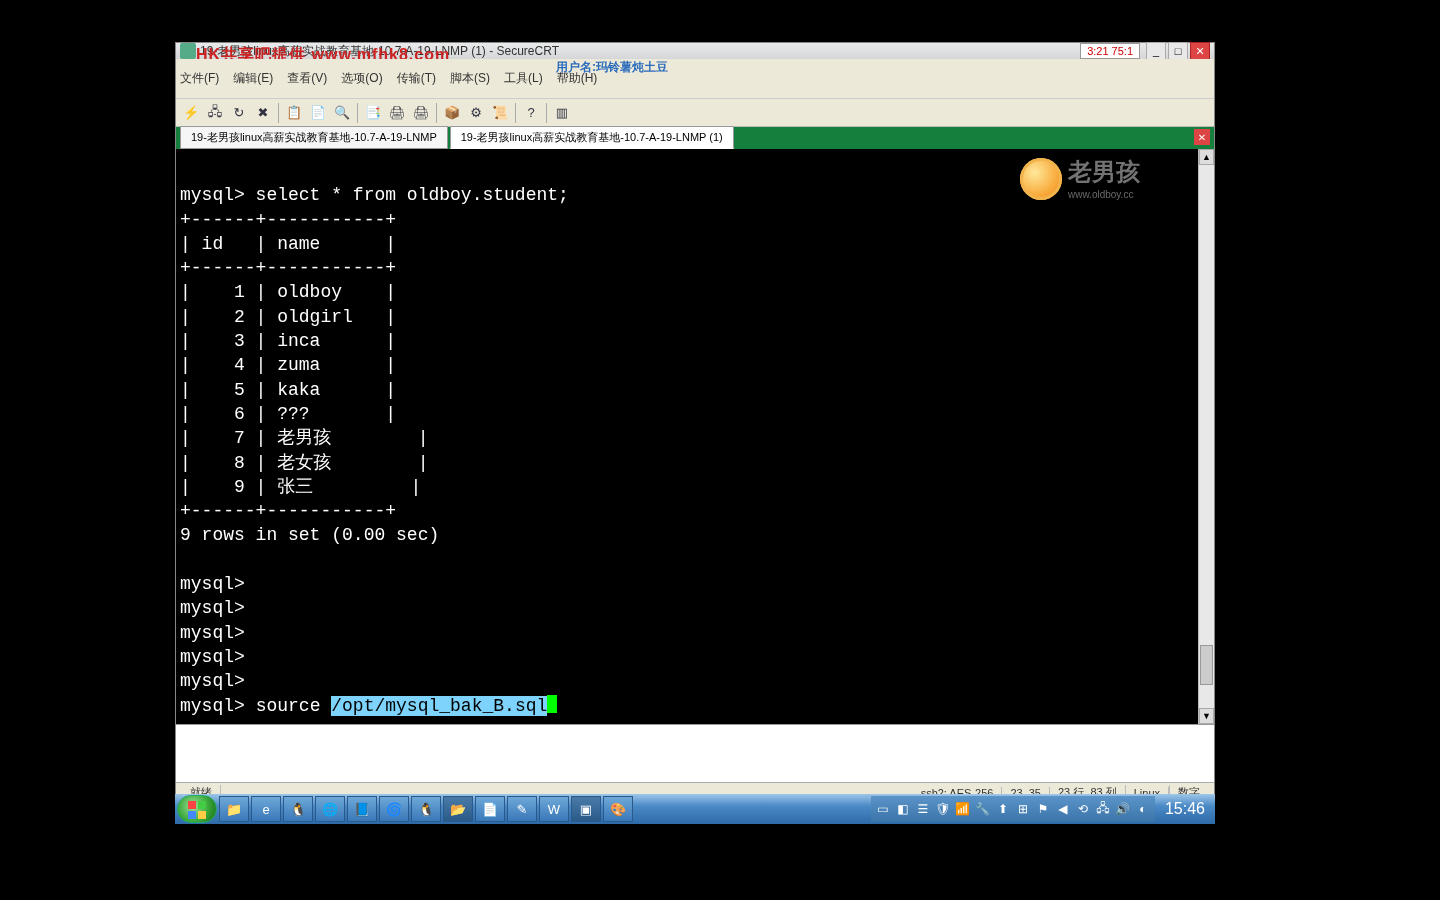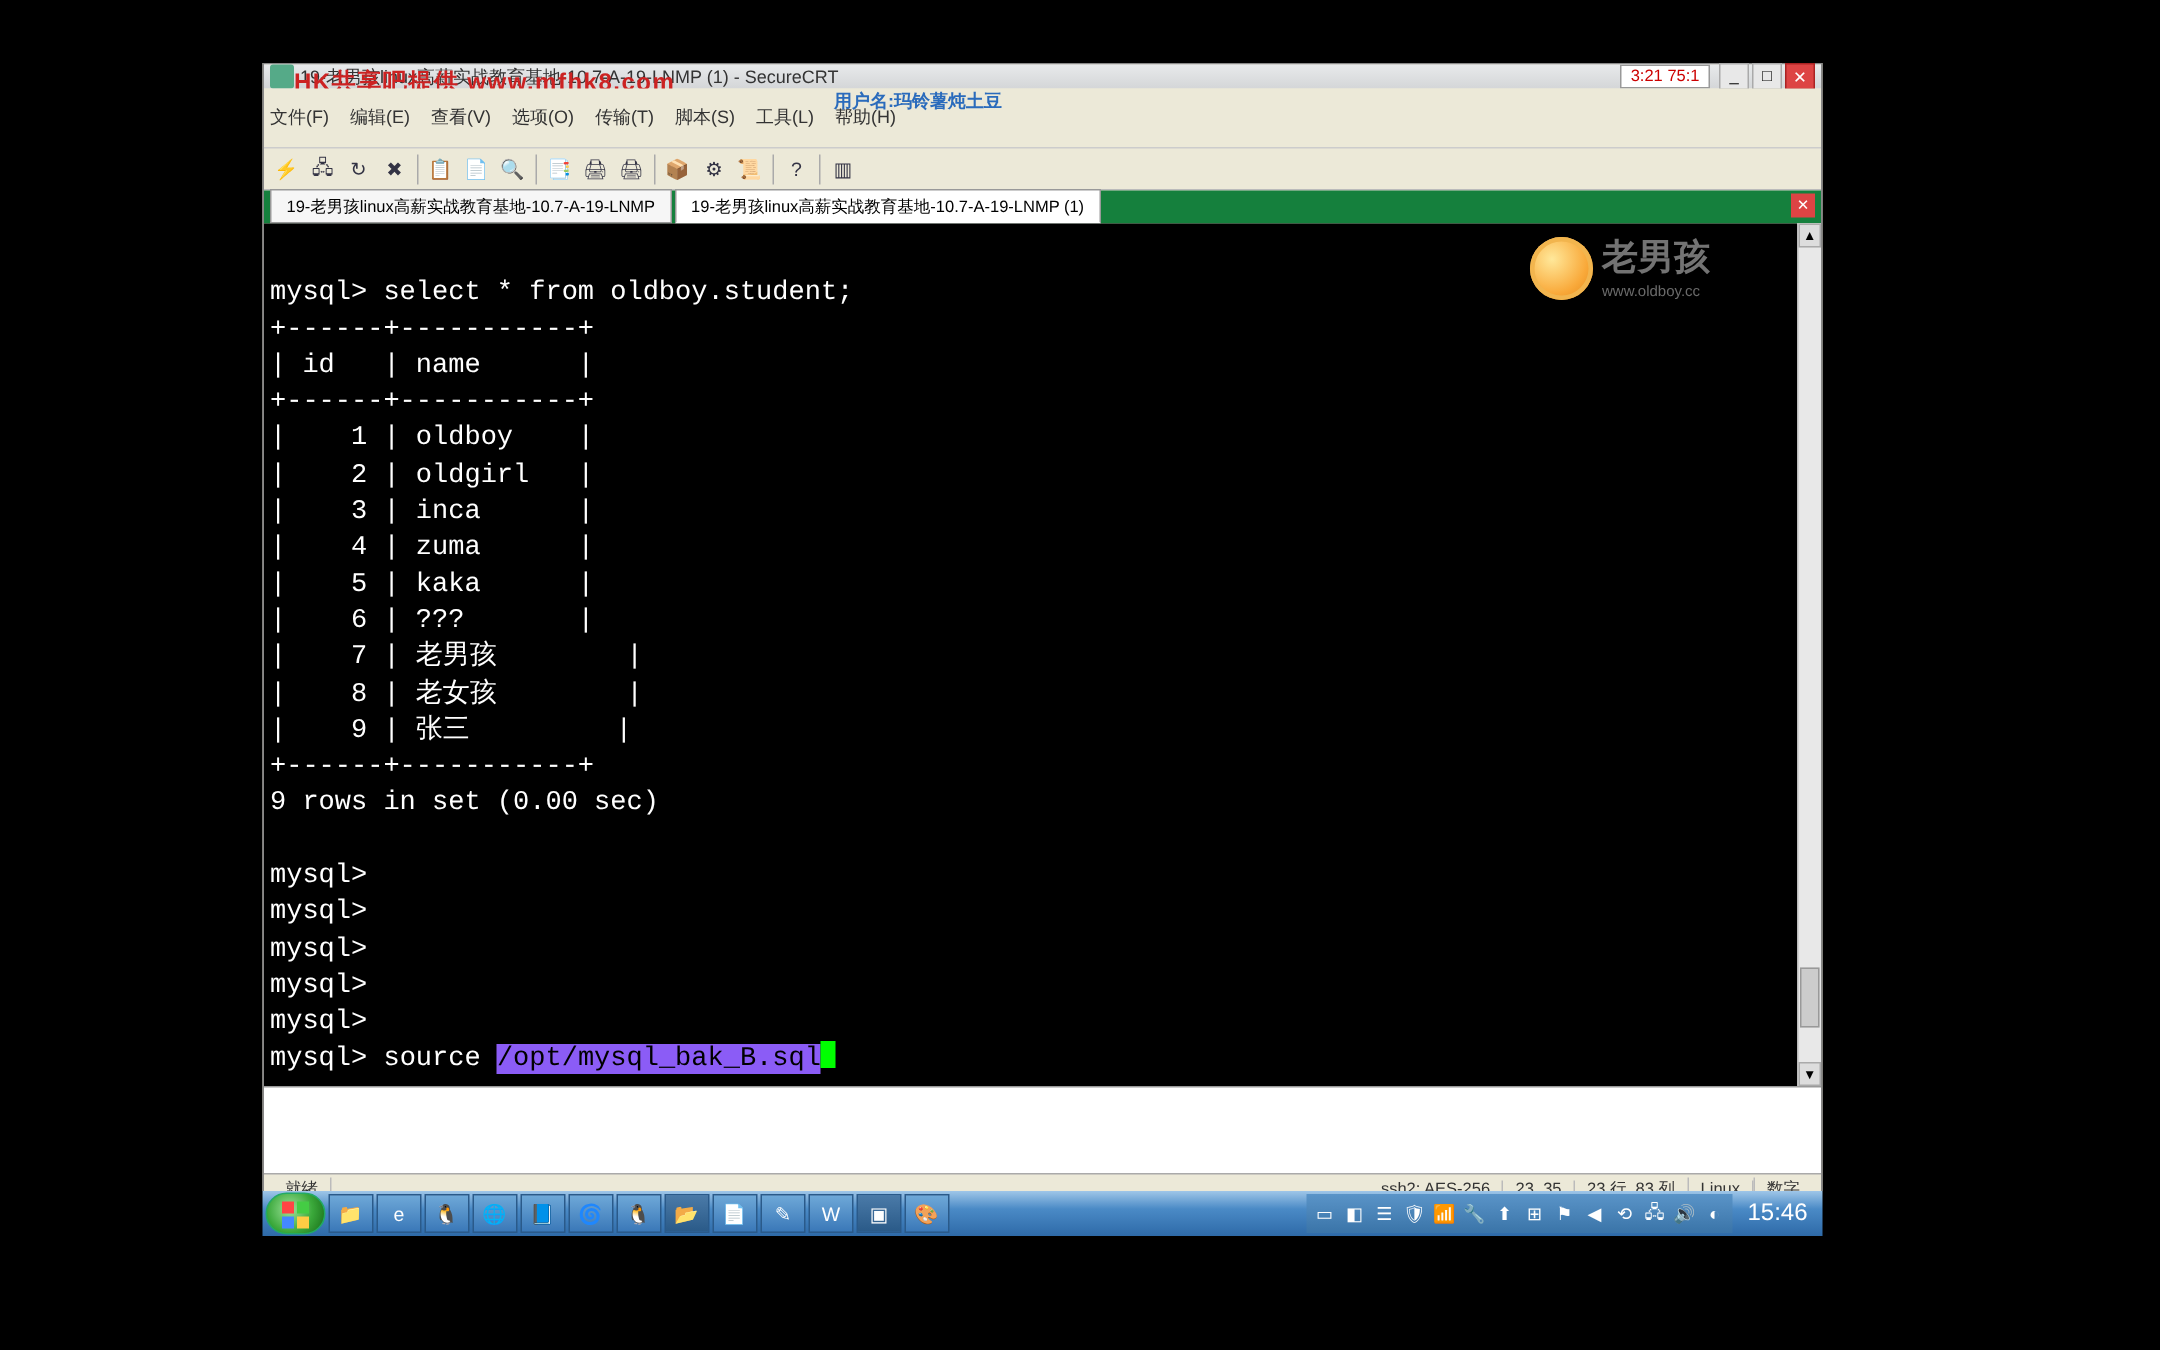--- a/index.html
+++ b/index.html
@@ -129,21 +129,21 @@
 }
 .terminal .logo .circ {
   width: 42px; height: 42px; border-radius: 50%;
   background: radial-gradient(circle at 35% 35%, #ffe89a, #f9a93a 60%, #e08216);
   box-shadow: 0 0 0 3px #f2b54e inset;
 }
 .terminal .logo .txt { display: flex; flex-direction: column; }
 .terminal .logo .txt .cn { color: #737373; font-size: 24px; font-weight: bold; font-family: "SimHei"; }
 .terminal .logo .txt .url { color: #6a6a6a; font-size: 10px; font-family: Arial; }
 .terminal .selected {
-  background: #8b5cf6; color: #000;
+  background: #7dd3fc; color: #000;
 }
 .terminal .cursor {
   display: inline-block; width: 10px; height: 18px;
   background: #0f0; vertical-align: -2px;
 }
 .scrollbar {
   width: 16px; background: #e8e8e8; border-left: 1px solid #bbb;
   display: flex; flex-direction: column;
 }
 .scrollbar .arrow {

